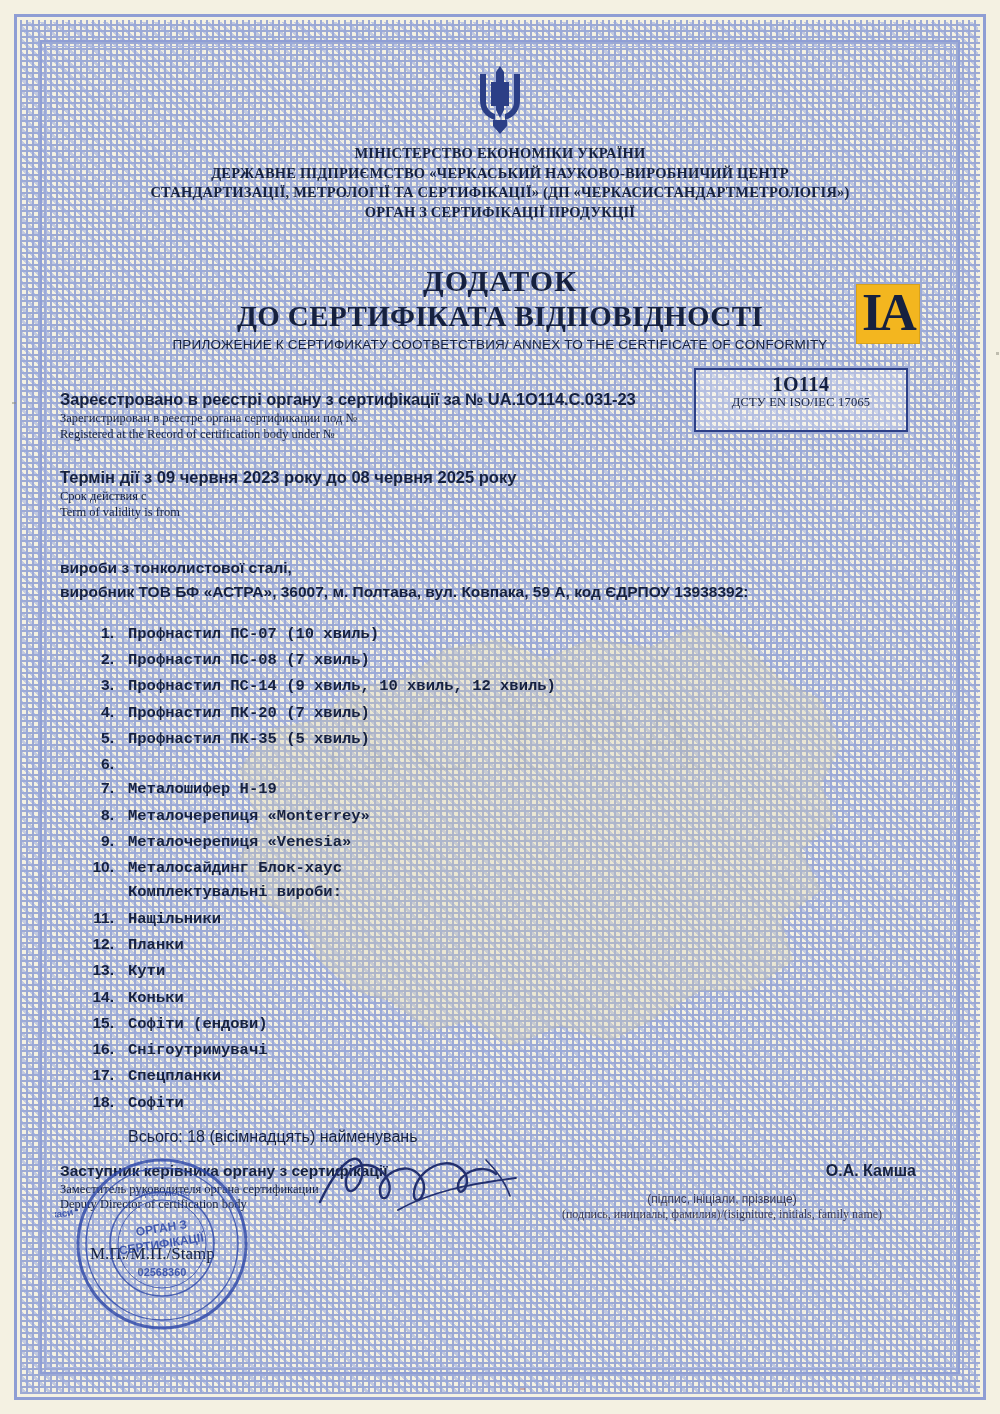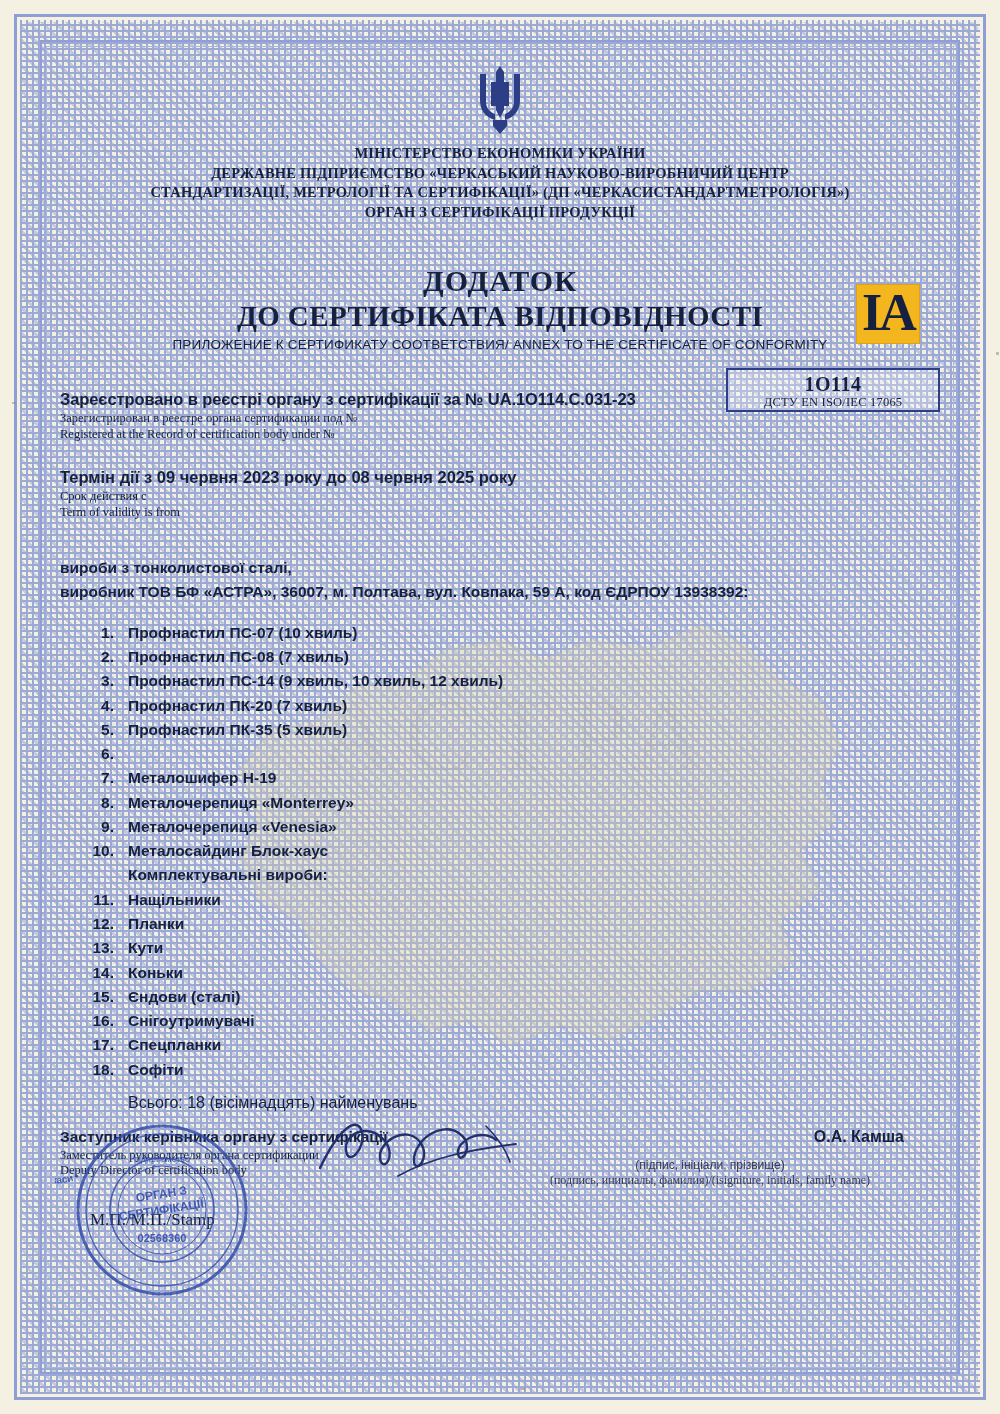--- a/index.html
+++ b/index.html
@@ -135,26 +135,26 @@
     font-size: 52px;
     line-height: 56px;
     color: #16213f;
     text-align: center;
     font-weight: bold;
     letter-spacing: -3px;
   }
 
   .iso-box {
     position: absolute;
-    right: 0;
+    right: 32px;
     top: 316px;
     width: 210px;
     border: 2px solid #2c3f86;
     text-align: center;
-    padding: 3px 0 0;
+    padding: 3px 0 20px;
     background: rgba(255,255,255,.25);
   }
   .iso-num {
     font-family: "Liberation Serif", serif;
     font-size: 20px;
     font-weight: bold;
     letter-spacing: .5px;
   }
   .iso-std {
     font-family: "Liberation Serif", serif;
@@ -205,21 +205,21 @@
     font-weight: bold;
     line-height: 1.0;
     padding: 4.4px 0;
   }
   .item-num {
     width: 54px;
     text-align: right;
     padding-right: 14px;
     flex: none;
   }
-  .item-label { flex: 1 1 auto; }
+  .item-label { flex: 1 1 auto; font-family: Liberation Mono, monospace; }
   .item-row.no-num .item-num { visibility: hidden; }
 
   .total-line {
     margin-top: 12px;
     margin-left: 68px;
     font-size: 16px;
     font-weight: normal;
   }
 
   
@@ -242,21 +242,21 @@
     font-size: 12.5px;
   }
   .stamp-text {
     font-family: "Liberation Serif", serif;
     font-size: 17px;
     margin-top: 32px;
     margin-left: 30px;
   }
   .name-right {
     position: absolute;
-    right: 20px;
+    right: 8px;
     top: 0;
     width: 420px;
     text-align: right;
   }
   .signer-name {
     font-size: 16px;
     font-weight: bold;
     margin-right: 16px;
   }
   .caption-ua {
@@ -427,21 +427,21 @@
       <li class="item-row">
         <span class="item-num">13.</span>
         <span class="item-label">Кути</span>
       </li>
       <li class="item-row">
         <span class="item-num">14.</span>
         <span class="item-label">Коньки</span>
       </li>
       <li class="item-row">
         <span class="item-num">15.</span>
-        <span class="item-label">Єндови (сталі)</span>
+        <span class="item-label">Софіти (ендови)</span>
       </li>
       <li class="item-row">
         <span class="item-num">16.</span>
         <span class="item-label">Снігоутримувачі</span>
       </li>
       <li class="item-row">
         <span class="item-num">17.</span>
         <span class="item-label">Спецпланки</span>
       </li>
       <li class="item-row">

